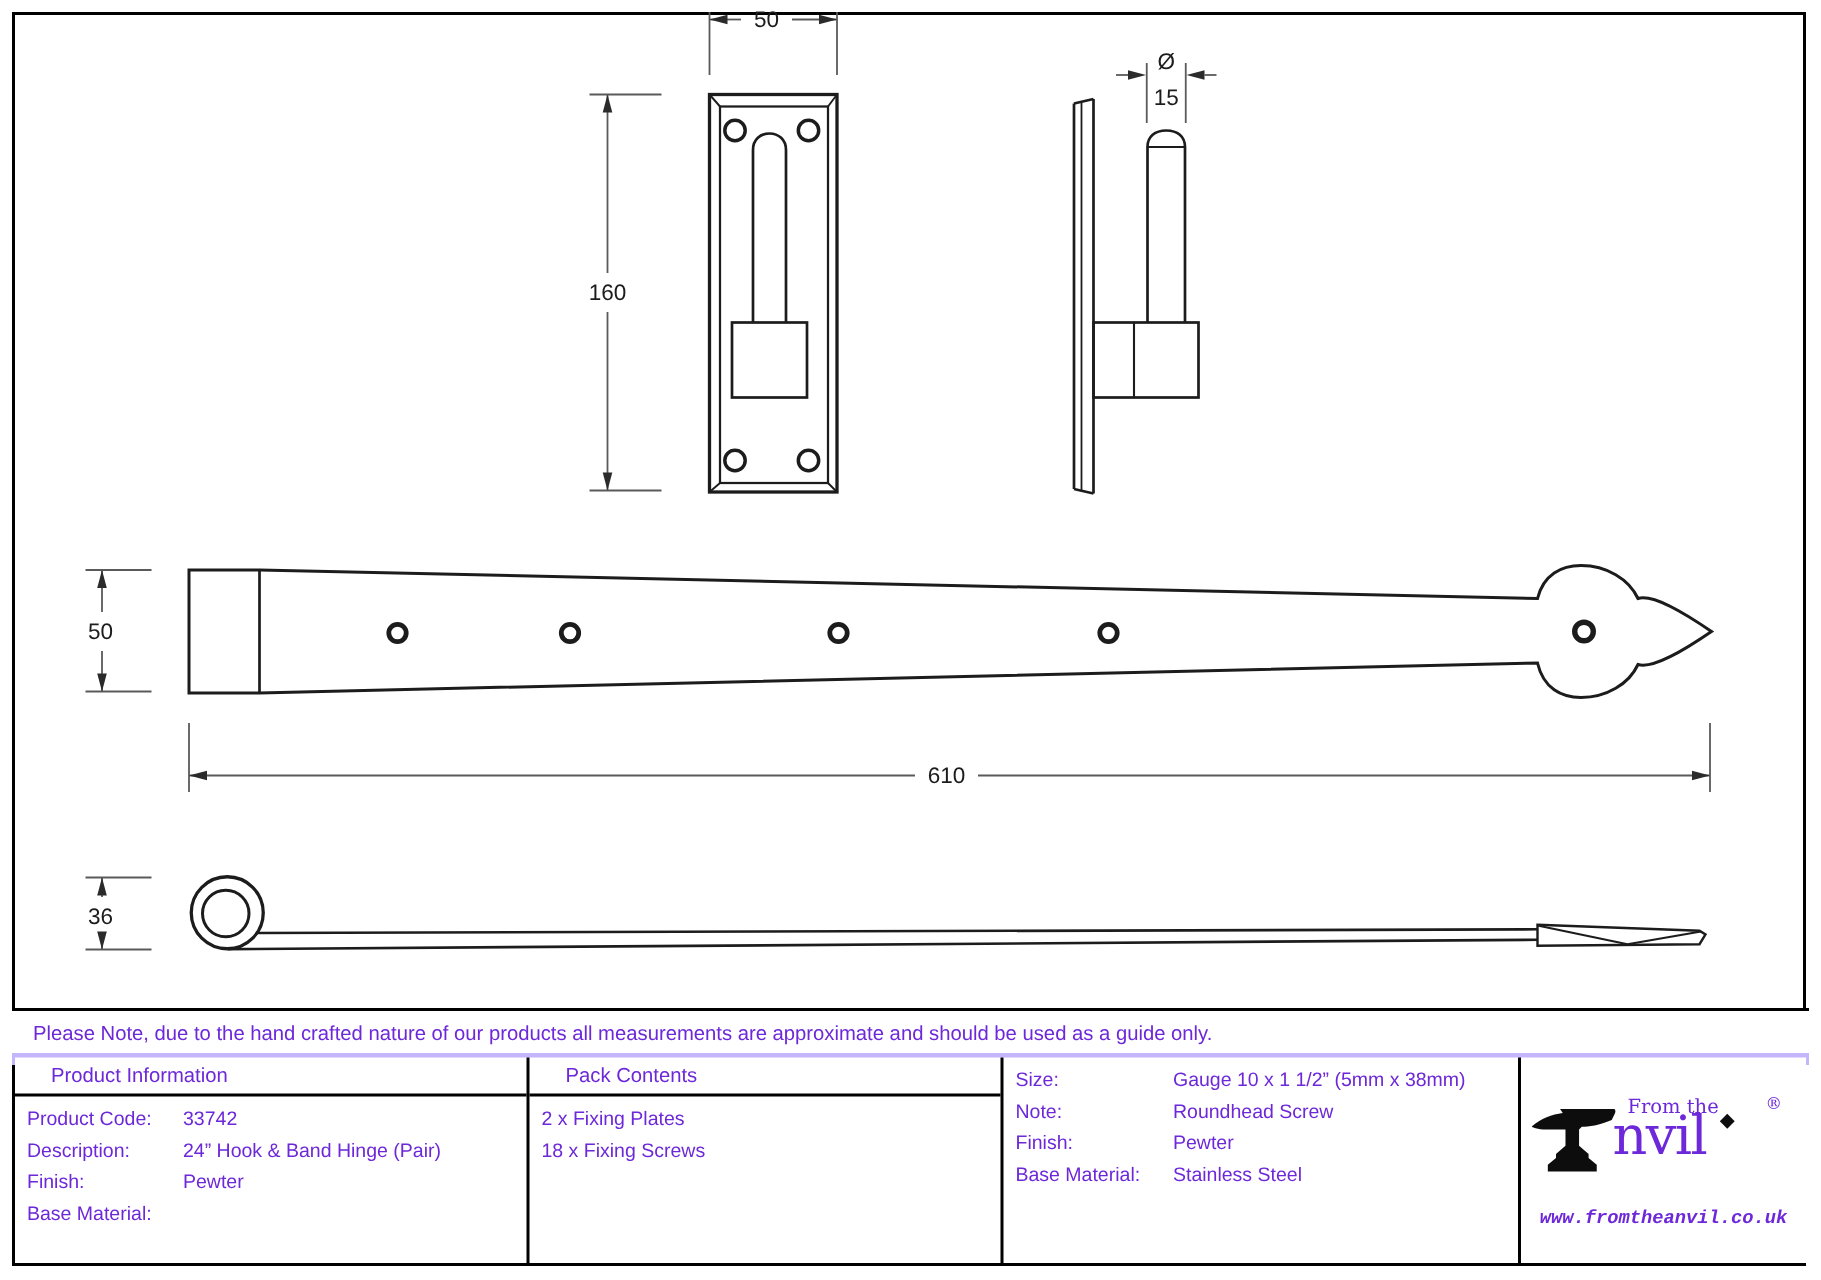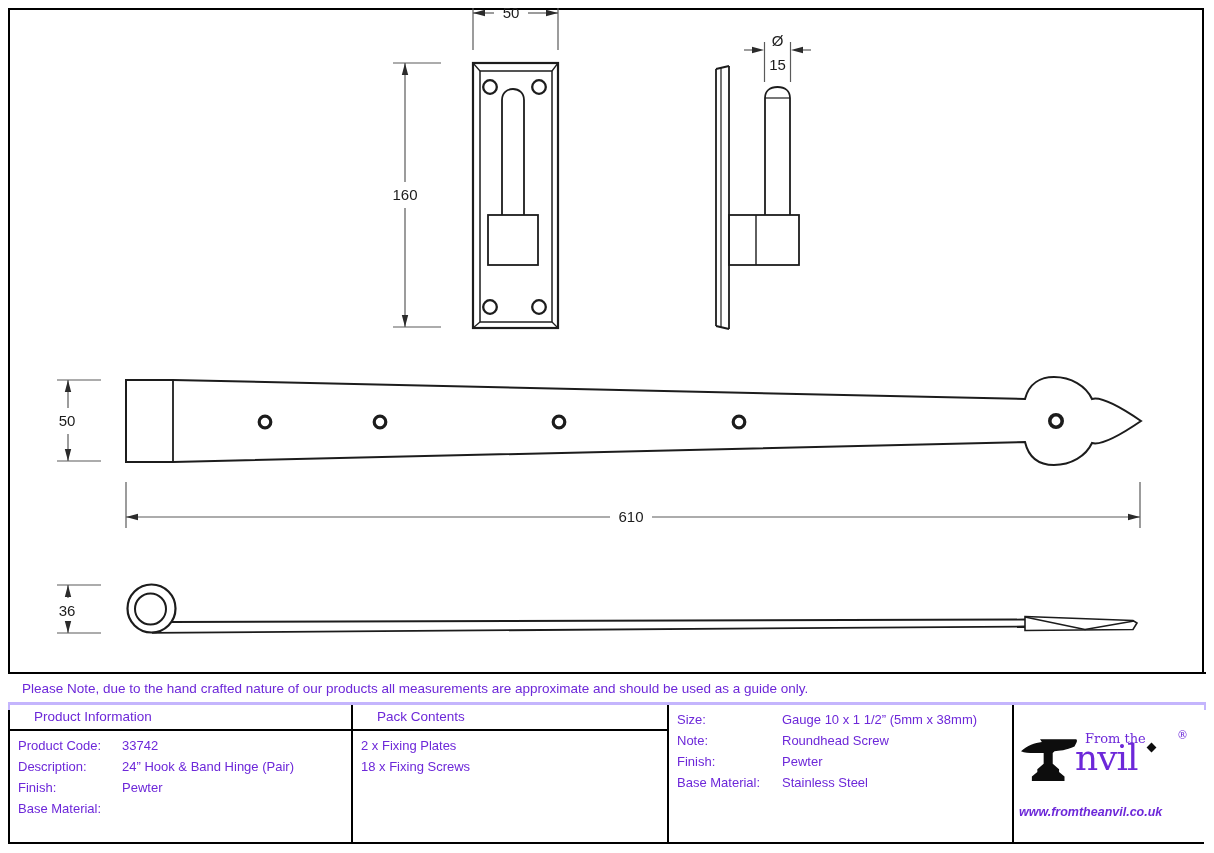--- a/index.html
+++ b/index.html
@@ -41,22 +41,22 @@
   .logo-box{position:relative;width:180px;height:106px;}
   .anvil-glyph{position:absolute;left:2px;top:16px;width:58px;height:50px;}
   .from-the{position:absolute;left:66px;top:10px;font-family:"DejaVu Serif",serif;font-size:13px;}
   .brand-rest{
     position:absolute;left:56px;top:8px;font-family:"DejaVu Serif",serif;
     font-size:36px;letter-spacing:-1px;line-height:58px;
   }
   .reg-mark{position:absolute;left:158px;top:8px;font-family:"DejaVu Serif",serif;font-size:11px;}
   .brand-diamond{position:absolute;left:129px;top:23px;width:7px;height:7px;background:#0d0d0d;transform:rotate(45deg);}
   .website{
-    position:absolute;left:0;top:84px;width:180px;text-align:left;
-    font-family:Liberation Sans, sans-serif;font-style:italic;font-weight:bold;font-size:12.5px;
+    position:absolute;left:0;top:84px;width:180px;text-align:center;
+    font-family:Liberation Mono, monospace;font-style:italic;font-weight:bold;font-size:12.5px;
   }
 </style>
 </head>
 <body>
 
 <div id="page">
 
   <div id="frame"></div>
 
   <svg id="drawing" viewBox="0 0 1214 672" xmlns="http://www.w3.org/2000/svg">

